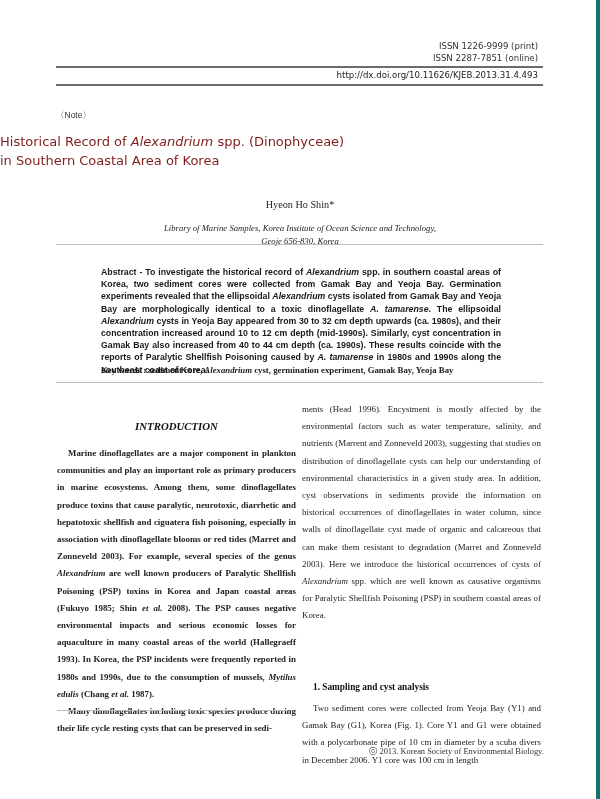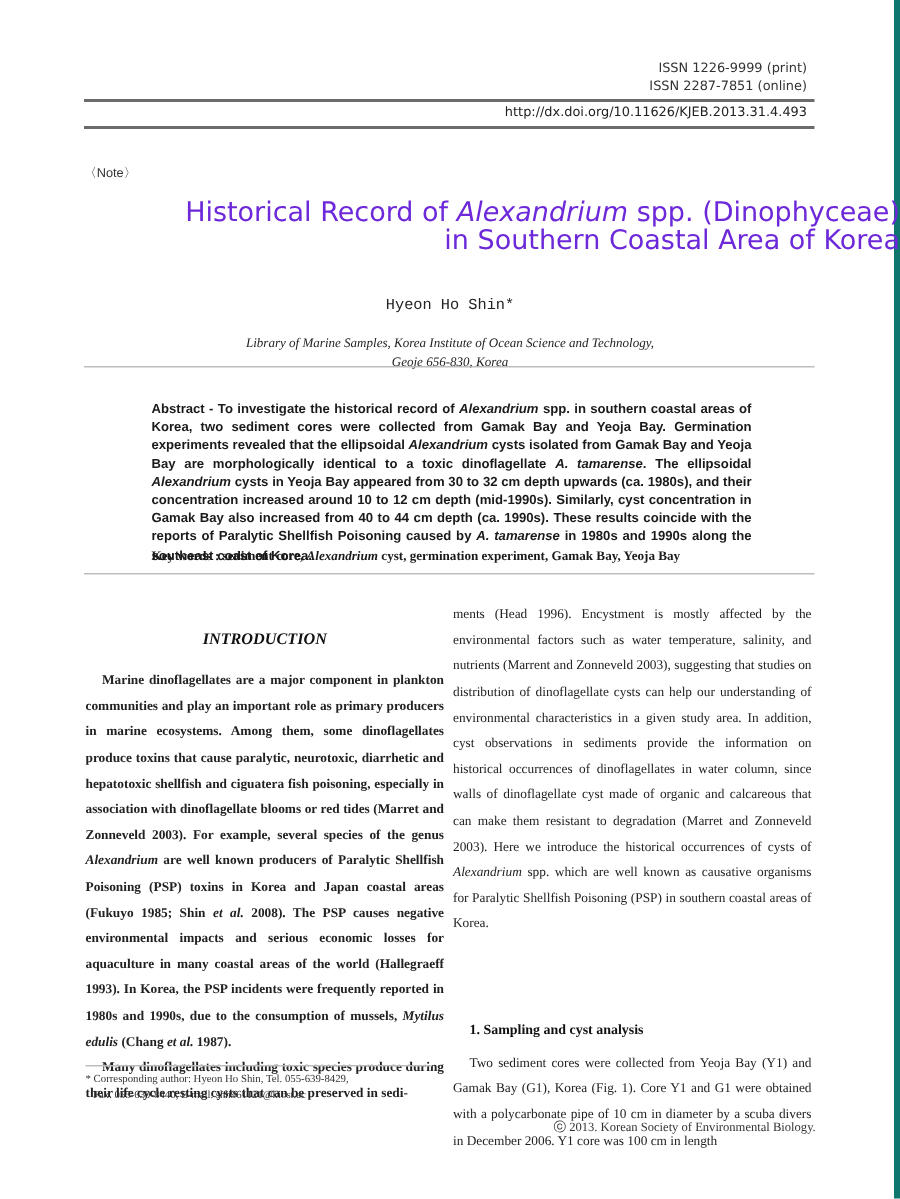--- a/index.html
+++ b/index.html
@@ -4,22 +4,22 @@
 <style>
   html, body { margin:0; padding:0; background:#ffffff; }
   body { width:600px; height:799px; position:relative; overflow:hidden; }
   .page { position:absolute; left:0; top:0; width:600px; height:799px; background:#fff; border-right:4px solid #0f766e; box-sizing:border-box; }
   .abs { position:absolute; }
   .issn { right:58px; font-size:8.6px; color:#333; text-align:right; line-height:12px; font-family:"DejaVu Sans", sans-serif; }
   .rule-thick { left:56px; width:487px; height:2px; background:#6b6b6b; }
   .journal { left:57px; top:70px; font-size:8.6px; color:#222; font-family:"DejaVu Sans", sans-serif; }
   .doi { right:58px; top:70px; font-size:8.6px; color:#222; font-family:"DejaVu Sans", sans-serif; }
   .note { left:56px; top:110px; font-size:8.5px; color:#333; font-family:"Liberation Sans", sans-serif; }
-  .title { left:0; width:600px; top:132px; text-align:right; font-family:"DejaVu Sans", sans-serif; font-size:18px; line-height:19px; color:#6d28d9; }
-  .author { left:0; width:600px; top:199px; text-align:center; font-size:10.2px; color:#222; font-family:Liberation Mono, monospace; }
+  .title { left:0; width:600px; top:132px; text-align:left; font-family:"DejaVu Sans", sans-serif; font-size:13px; line-height:19px; color:#7f1d1d; }
+  .author { left:0; width:600px; top:199px; text-align:center; font-size:10.2px; color:#222; font-family:Liberation Serif, serif; }
   .affil { left:0; width:600px; top:222px; text-align:center; font-size:8.7px; line-height:12.5px; font-style:italic; color:#222; font-family:"Liberation Serif", serif; }
   .hr-gray { left:56px; width:487px; height:1px; background:#bdbdbd; }
   .abstract { left:101px; width:400px; top:266px; font-family:Liberation Sans, sans-serif; font-weight:bold; font-size:8.75px; line-height:12.2px; color:#1a1a1a; text-align:justify; }
   .keywords { left:101px; width:420px; top:365px; font-family:"Liberation Serif", serif; font-weight:bold; font-size:8.75px; color:#1a1a1a; }
   .col { font-family:"Liberation Serif", serif; font-size:8.9px; line-height:17.2px; color:#222; text-align:justify; width:239px; }
   .col p { margin:0; text-indent:11px; }
   .col p.noindent { text-indent:0; }
   .heading { font-family:"Liberation Serif", serif; font-weight:bold; font-size:10.8px; text-align:center; width:239px; color:#111; }
   .subheading { font-family:"Liberation Serif", serif; font-weight:bold; font-size:9.3px; color:#111; }
   .footnote { left:57px; top:714px; width:240px; font-family:"Liberation Serif", serif; font-size:7.2px; line-height:11px; color:#333; }
@@ -57,24 +57,20 @@
 
   <div class="abs hr-gray" style="top:382px;"></div>
 
   <div class="abs heading" style="left:57px; top:420px;font-style:italic;">INTRODUCTION</div>
   <div class="abs col" style="left:57px; top:445px;font-weight:bold;">
     <p><span>Marine dinoflagellates are a major component in plankton communities and play an important role as primary producers in marine ecosystems. Among them, some dinoflagellates produce toxins that cause paralytic, neurotoxic, diarrhetic and hepatotoxic shellfish and ciguatera fish poisoning, especially in association with dinoflagellate blooms or red tides (Marret and Zonneveld 2003). For example, several species of the genus </span><i>Alexandrium</i><span> are well known producers of Paralytic Shellfish Poisoning (PSP) toxins in Korea and Japan coastal areas (Fukuyo 1985; Shin </span><i>et al.</i><span> 2008). The PSP causes negative environmental impacts and serious economic losses for aquaculture in many coastal areas of the world (Hallegraeff 1993). In Korea, the PSP incidents were frequently reported in 1980s and 1990s, due to the consumption of mussels, </span><i>Mytilus edulis</i><span> (Chang </span><i>et al.</i><span> 1987).</span></p>
     <p><span>Many dinoflagellates including toxic species produce during their life cycle resting cysts that can be preserved in sedi-</span></p>
   </div>
 
   <div class="abs" style="left:57px; top:710px; width:231px; height:1px; background:#bdbdbd;"></div>
-  <div class="abs footnote">
-    <div>* Corresponding author: Hyeon Ho Shin, Tel. 055-639-8429,</div>
-    <div style="padding-left:5px;">Fax. 055-639-8440, E-mail. shh961121@kiost.ac</div>
-  </div>
 
   <div class="abs col" style="left:302px; top:401px;">
     <p class="noindent"><span>ments (Head 1996). Encystment is mostly affected by the environmental factors such as water temperature, salinity, and nutrients (Marrent and Zonneveld 2003), suggesting that studies on distribution of dinoflagellate cysts can help our understanding of environmental characteristics in a given study area. In addition, cyst observations in sediments provide the information on historical occurrences of dinoflagellates in water column, since walls of dinoflagellate cyst made of organic and calcareous that can make them resistant to degradation (Marret and Zonneveld 2003). Here we introduce the historical occurrences of cysts of </span><i>Alexandrium</i><span> spp. which are well known as causative organisms for Paralytic Shellfish Poisoning (PSP) in southern coastal areas of Korea.</span></p>
   </div>
   <div class="abs subheading" style="left:313px; top:682px;">1. Sampling and cyst analysis</div>
   <div class="abs col" style="left:302px; top:700px;">
     <p>Two sediment cores were collected from Yeoja Bay (Y1) and Gamak Bay (G1), Korea (Fig. 1). Core Y1 and G1 were obtained with a polycarbonate pipe of 10 cm in diameter by a scuba divers in December 2006. Y1 core was 100 cm in length</p>
   </div>
 
   <div class="abs copyright">ⓒ 2013. Korean Society of Environmental Biology.</div>

